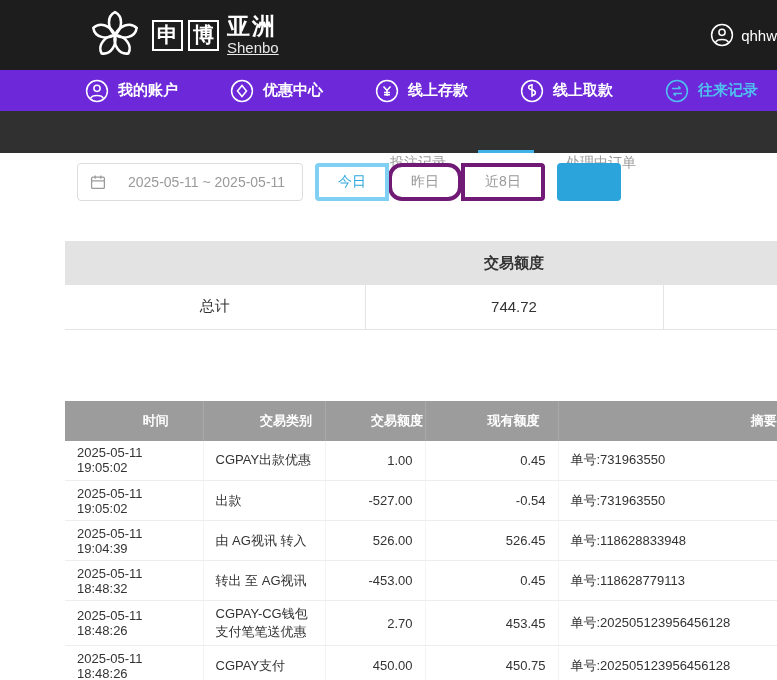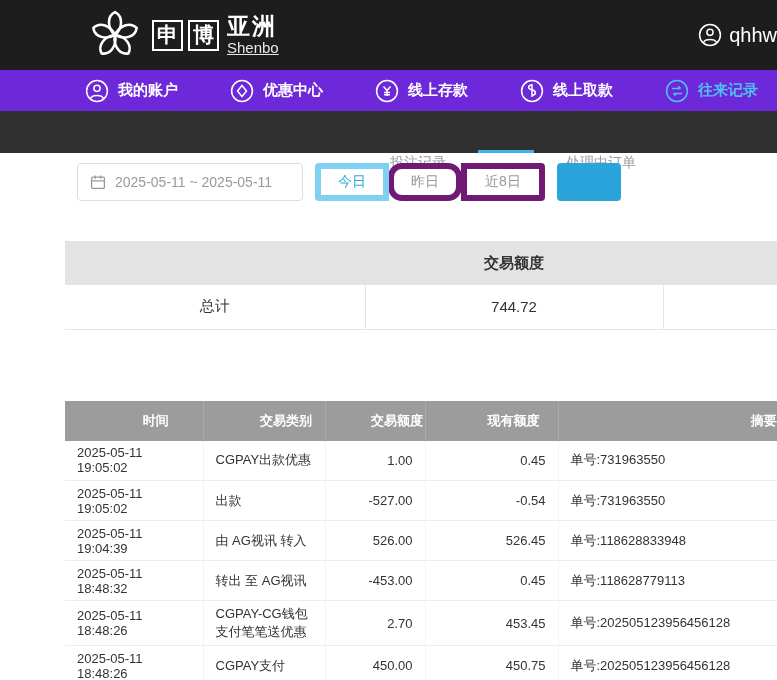--- a/index.html
+++ b/index.html
@@ -10,21 +10,21 @@
   .top-header { height: 70px; background: #1d1d1d; display: flex; align-items: center; }
   .brand { display: flex; align-items: center; margin-left: 88px; cursor: pointer; }
   .lotus { width: 54px; height: 54px; margin-right: 10px; }
   .char-box { width: 31px; height: 31px; border: 2px solid #fff; color: #fff;
     display: flex; align-items: center; justify-content: center;
     font-size: 21px; font-weight: bold; margin-right: 5px; }
   .region-block { color: #fff; margin-left: 3px; line-height: 1; }
   .region-main { font-size: 23px; font-weight: bold; letter-spacing: 2px; }
   .region-sub { font-size: 15px; text-align: right; display: block; margin-top: 2px; color: #e8e8e8; text-decoration: underline; }
   .user-area { margin-left: auto; display: flex; align-items: center; gap: 7px;
-    color: #fff; font-size: 20px; padding-right: 0; cursor: pointer; }
+    color: #fff; font-size: 15px; padding-right: 0; cursor: pointer; }
 
   
   .main-nav { height: 41px; background: #6d28d9; display: flex; align-items: center;
     padding-left: 85px; column-gap: 52px; white-space: nowrap; }
   .nav-item { display: flex; align-items: center; gap: 9px; color: #fff;
     font-size: 15px; font-weight: bold; cursor: pointer; flex: 0 0 auto; }
   .nav-item svg { display: block; }
   .nav-item.active { color: #4fc0f0; }
 
   
@@ -37,24 +37,24 @@
   .filter-row { display: flex; margin: 10px 0 0 65px; align-items: center; }
   .type-select { width: 200px; height: 38px; border: 1px solid #ddd; border-radius: 4px;
     background: #fff; display: flex; align-items: center; padding-left: 11px;
     position: relative; cursor: pointer; }
   .type-select-value { font-size: 14px; color: #1e9fd4; border: 1px dashed #7ecbee;
     background: #f3fafe; padding: 3px 8px; }
   .caret { position: absolute; right: 11px; width: 0; height: 0;
     border-left: 5px solid transparent; border-right: 5px solid transparent;
     border-top: 6px solid #999; }
   .date-input { width: 226px; height: 38px; border: 1px solid #ddd; border-radius: 4px;
-    margin-left: 12px; display: flex; align-items: center; gap: 9px; padding: 0 12px;
+    margin-left: 12px; display: flex; align-items: center; gap: 22px; padding: 0 12px;
     color: #9a9a9a; font-size: 14px; cursor: pointer; }
   .btn-group { display: flex; margin-left: 12px; }
-  .quick-btn { height: 38px; background: #fff; border: 6px solid #701a75; color: #999;
+  .quick-btn { height: 38px; background: #fff; border: 4px solid #701a75; color: #999;
     font-size: 14px; cursor: pointer; font-family: inherit; }
   .quick-btn + .quick-btn { margin-left: -1px; }
   .quick-btn.first { width: 74px; border-radius: 4px 0 0 4px; }
   .quick-btn.mid { width: 74px; border-radius: 14px; }
   .quick-btn.last { width: 84px; border-radius: 0 4px 4px 0; }
   .quick-btn.active { color: #2ea7dd; border-color: #7fd0f2; position: relative; z-index: 1; }
   .search-btn { margin-left: 12px; width: 64px; height: 38px; background: #2aa4da;
     border: none; border-radius: 4px; cursor: pointer; }
 
   

